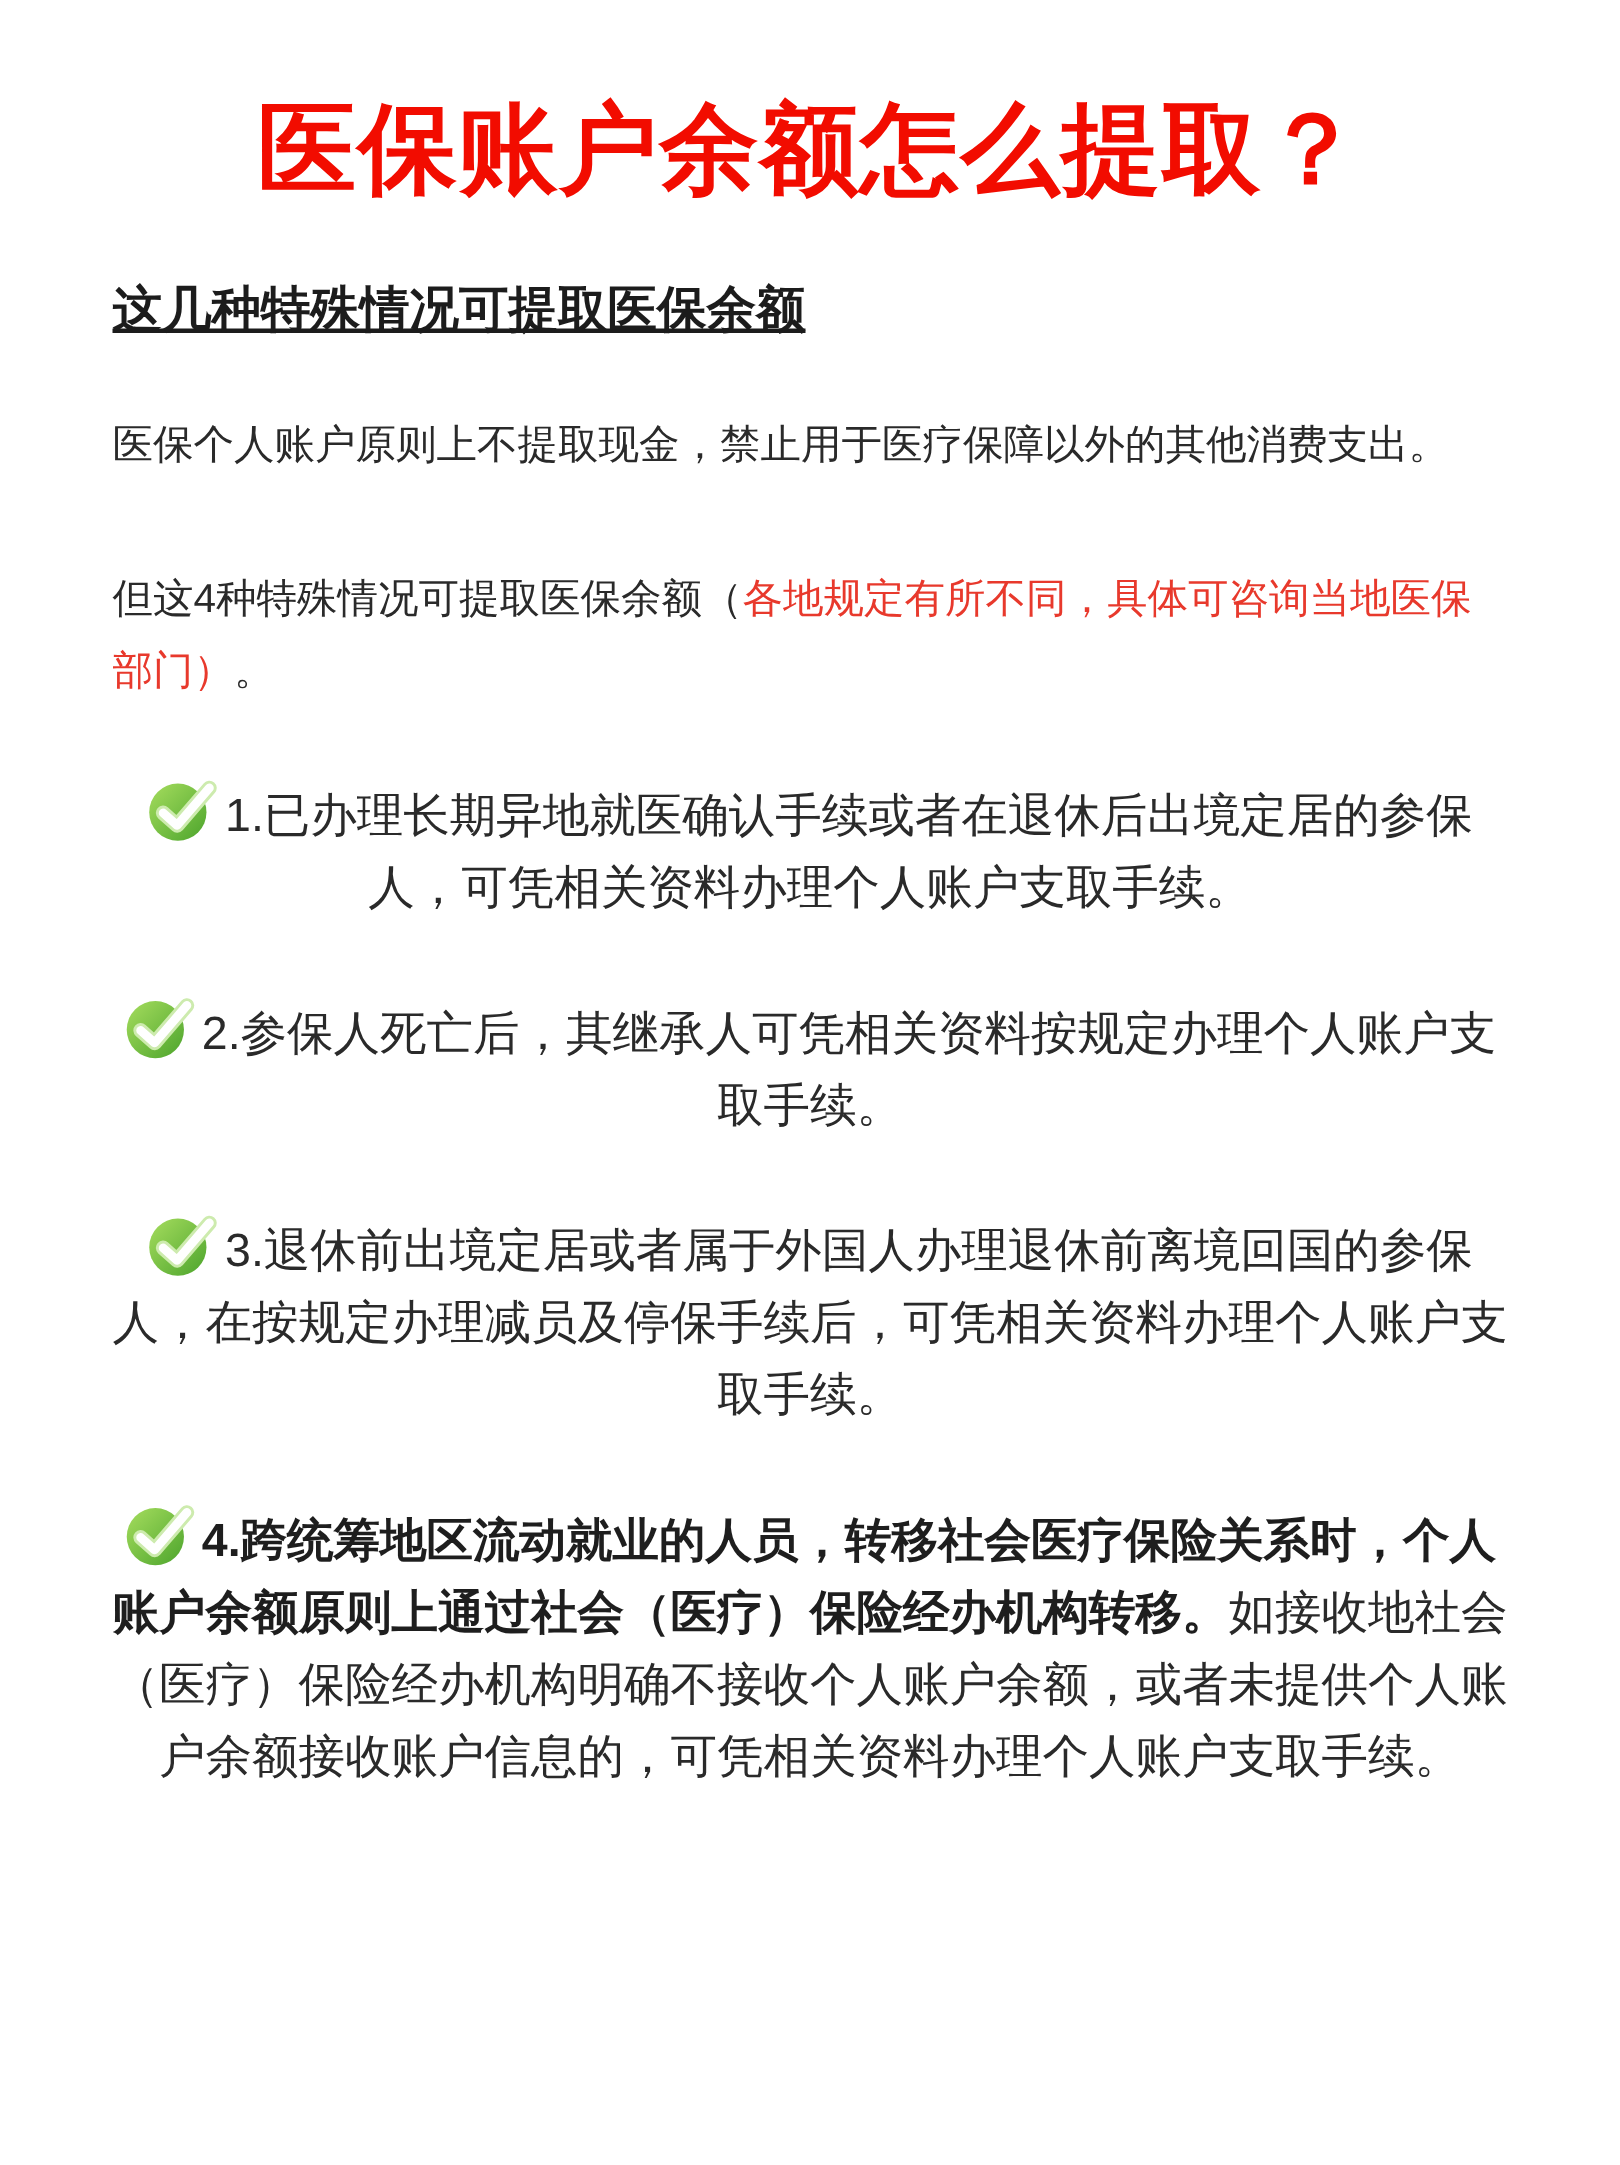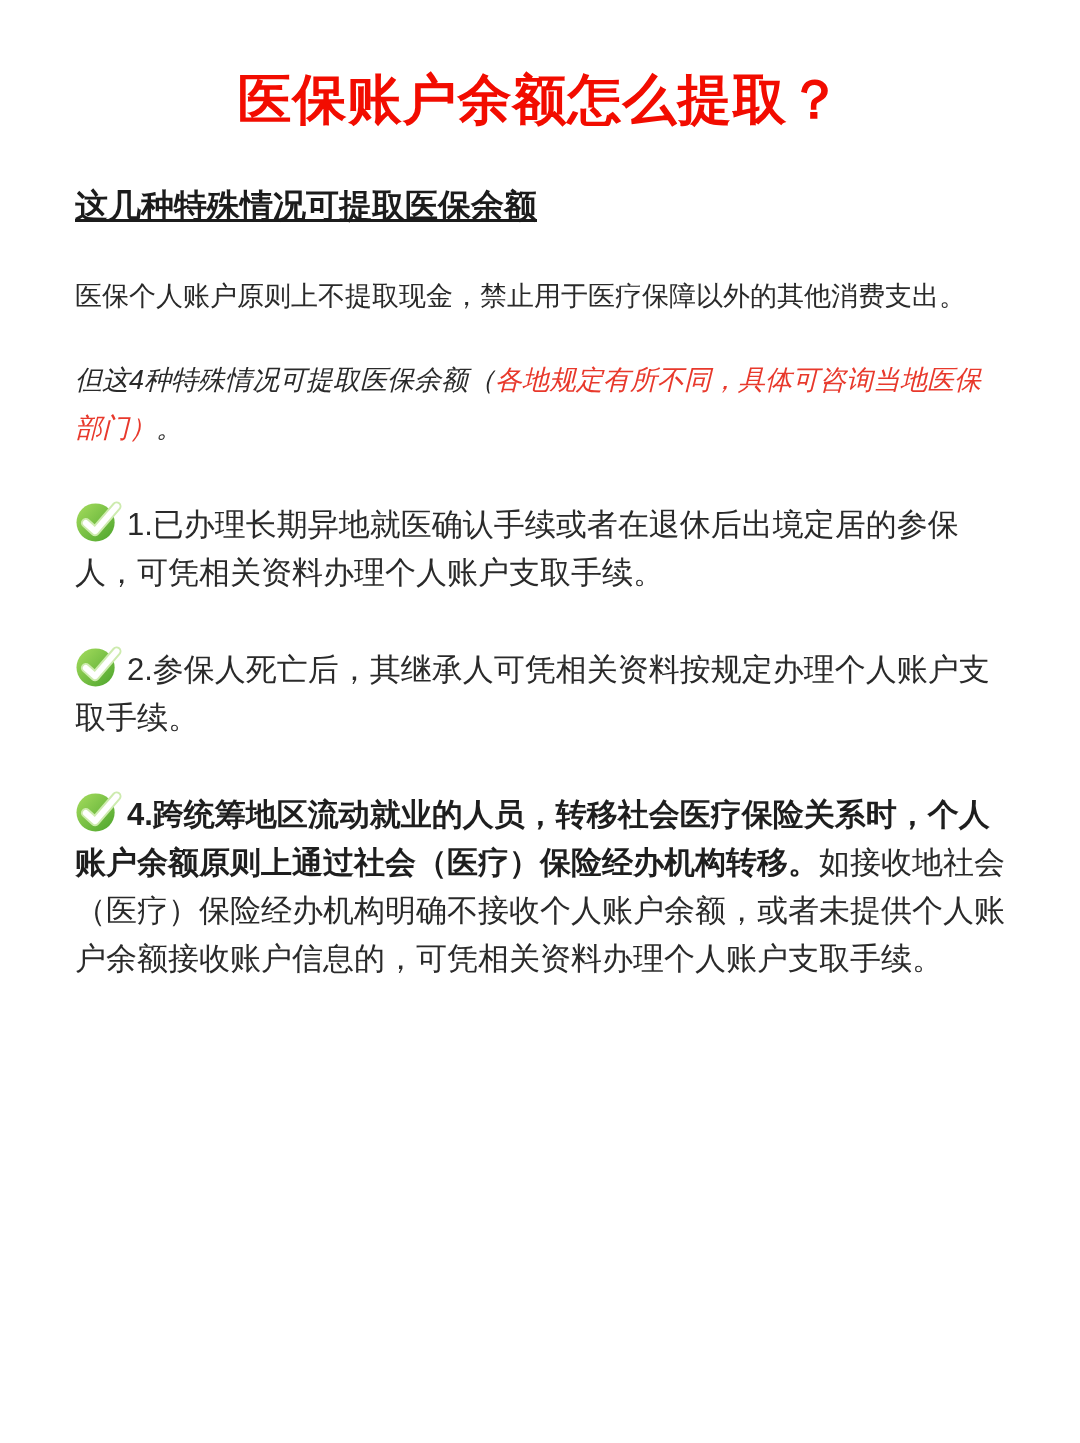--- a/index.html
+++ b/index.html
@@ -10,48 +10,49 @@
     margin: 0 auto;
     background: #ffffff;
     box-sizing: border-box;
     padding: 0 75px;
     overflow: hidden;
     font-family: "Liberation Sans", "DejaVu Sans", sans-serif;
     color: #262626;
   }
   .title {
     margin: 70px 0 0 0;
-    font-size: 54px;
+    font-size: 66px;
     line-height: 58px;
     font-weight: 700;
     text-align: center;
     color: #f20c00;
     letter-spacing: 1px;
   }
   .subtitle {
     margin: 58px 0 0 0;
     font-size: 33px;
     line-height: 40px;
     font-weight: 700;
     color: #1c1c1c;
     text-decoration: underline;
   }
   .para {
     margin: 46px 0 0 0;
     font-size: 27px;
     line-height: 48px;
     color: #2a2a2a;
   }
-  .para.note { margin-top: 36px; font-style: italic; }
+  .para.note { margin-top: 55px; }
   .red { color: #e8392c; }
   .item {
     margin: 46px 0 0 0;
     font-size: 31px;
     line-height: 48px;
     color: #2a2a2a;
+    text-align: center;
   }
   .item .bold { font-weight: 700; color: #1e1e1e; }
   .chk {
     width: 47px;
     height: 45px;
     vertical-align: -8px;
     margin-right: 5px;
   }
   .chk .under {
     stroke: #cdebae;
@@ -96,20 +97,25 @@
         <path class="under" d="M11 25.5 L20.5 34 L42.5 8.5"></path>
         <path class="over" d="M11 25.5 L20.5 34 L42.5 8.5"></path>
       </svg><span class="bold"></span><span>1.已办理长期异地就医确认手续或者在退休后出境定居的参保人，可凭相关资料办理个人账户支取手续。</span></p>
 
   <p class="item"><svg class="chk" viewBox="0 0 48 46">
         <circle cx="21" cy="25" r="19.5" fill="url(#gchk)"></circle>
         <path class="under" d="M11 25.5 L20.5 34 L42.5 8.5"></path>
         <path class="over" d="M11 25.5 L20.5 34 L42.5 8.5"></path>
       </svg><span class="bold"></span><span>2.参保人死亡后，其继承人可凭相关资料按规定办理个人账户支取手续。</span></p>
 
+  <p class="item"><svg class="chk" viewBox="0 0 48 46">
+        <circle cx="21" cy="25" r="19.5" fill="url(#gchk)"></circle>
+        <path class="under" d="M11 25.5 L20.5 34 L42.5 8.5"></path>
+        <path class="over" d="M11 25.5 L20.5 34 L42.5 8.5"></path>
+      </svg><span class="bold"></span><span>3.退休前出境定居或者属于外国人办理退休前离境回国的参保人，在按规定办理减员及停保手续后，可凭相关资料办理个人账户支取手续。</span></p>
 
   <p class="item"><svg class="chk" viewBox="0 0 48 46">
         <circle cx="21" cy="25" r="19.5" fill="url(#gchk)"></circle>
         <path class="under" d="M11 25.5 L20.5 34 L42.5 8.5"></path>
         <path class="over" d="M11 25.5 L20.5 34 L42.5 8.5"></path>
       </svg><span class="bold">4.跨统筹地区流动就业的人员，转移社会医疗保险关系时，个人账户余额原则上通过社会（医疗）保险经办机构转移。</span><span>如接收地社会（医疗）保险经办机构明确不接收个人账户余额，或者未提供个人账户余额接收账户信息的，可凭相关资料办理个人账户支取手续。</span></p>
 
 </div>
 
 </body></html>

